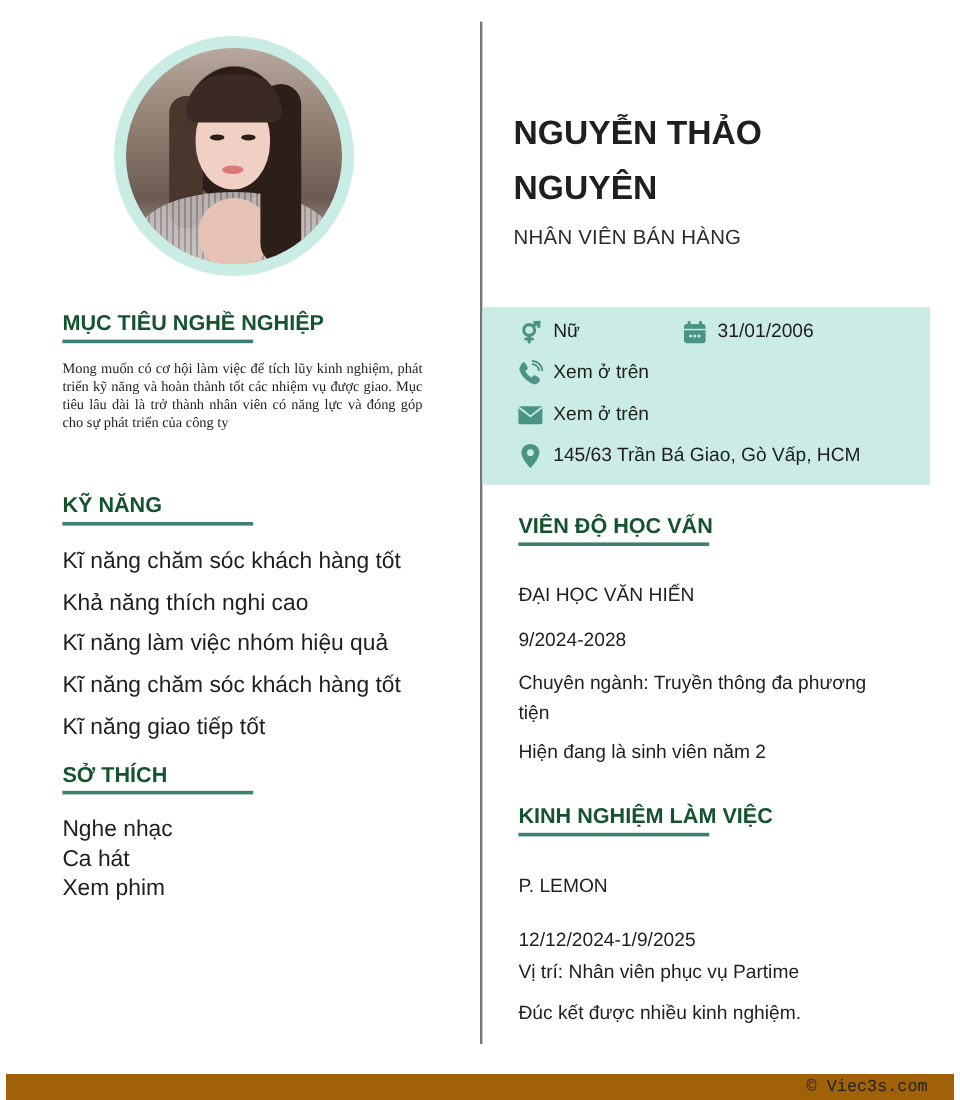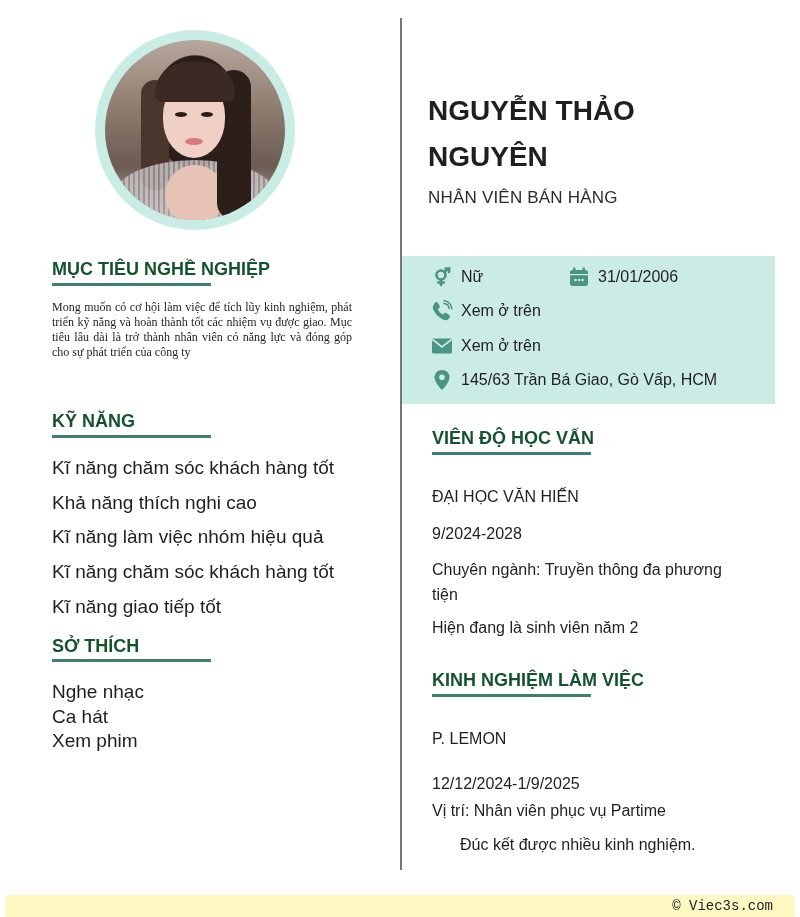--- a/index.html
+++ b/index.html
@@ -41,21 +41,21 @@
 
   .info-panel { position: absolute; left: 402px; top: 256px; width: 373px; height: 148px; background: #cbece4; }
   .info-row { position: absolute; display: flex; align-items: center; font-size: 16px; color: #1f1f1f; white-space: nowrap; justify-content: space-between; }
   .info-row .ico { width: 22px; height: 22px; margin-right: 8px; display: flex; align-items: center; justify-content: center; }
   .info-row svg { display: block; }
 
   .r-text { position: absolute; left: 432px; font-size: 16px; color: #1f1f1f; }
   .r-bold { position: absolute; left: 432px; font-size: 16px; font-weight: normal; color: #1f1f1f; }
   .r-wrap { position: absolute; left: 432px; width: 320px; font-size: 16px; line-height: 25px; color: #1f1f1f; }
 
-  .footer { position: absolute; left: 5px; top: 895px; width: 790px; height: 22px; background: #fef9c3; }
+  .footer { position: absolute; left: 5px; top: 895px; width: 790px; height: 22px; background: #a16207; }
   .footer-text { position: absolute; right: 22px; top: 3px; font-family: "Liberation Mono", "DejaVu Sans Mono", monospace; font-size: 14px; color: #1f1f1f; }
 </style>
 </head>
 <body>
 
 <div class="divider"></div>
 
 <div class="avatar-ring" title="Profile photo">
   <div class="avatar-photo">
     <div class="hair-l"></div>
@@ -162,17 +162,17 @@
 <div class="r-bold" style="top:488px;">ĐẠI HỌC VĂN HIẾN</div>
 <div class="r-text" style="top:525px;">9/2024-2028</div>
 <div class="r-wrap" style="top:557px;">Chuyên ngành: Truyền thông đa phương tiện</div>
 <div class="r-text" style="top:619px;">Hiện đang là sinh viên năm 2</div>
 
 <div class="sec-title" style="left:432px; top:670px;">KINH NGHIỆM LÀM VIỆC</div>
 <div class="sec-line" style="left:432px; top:694px;"></div>
 <div class="r-bold" style="top:730px;">P. LEMON</div>
 <div class="r-text" style="top:731px;margin-top:44px;">12/12/2024-1/9/2025</div>
 <div class="r-text" style="top:802px;text-align:right;">Vị trí: Nhân viên phục vụ Partime</div>
-<div class="r-text" style="top:836px;margin-left:28px;">Đúc kết được nhiều kinh nghiệm.</div>
+<div class="r-text" style="top:836px;">Đúc kết được nhiều kinh nghiệm.</div>
 
 <div class="footer">
   <span class="footer-text">© Viec3s.com</span>
 </div>
 
 </body></html>

